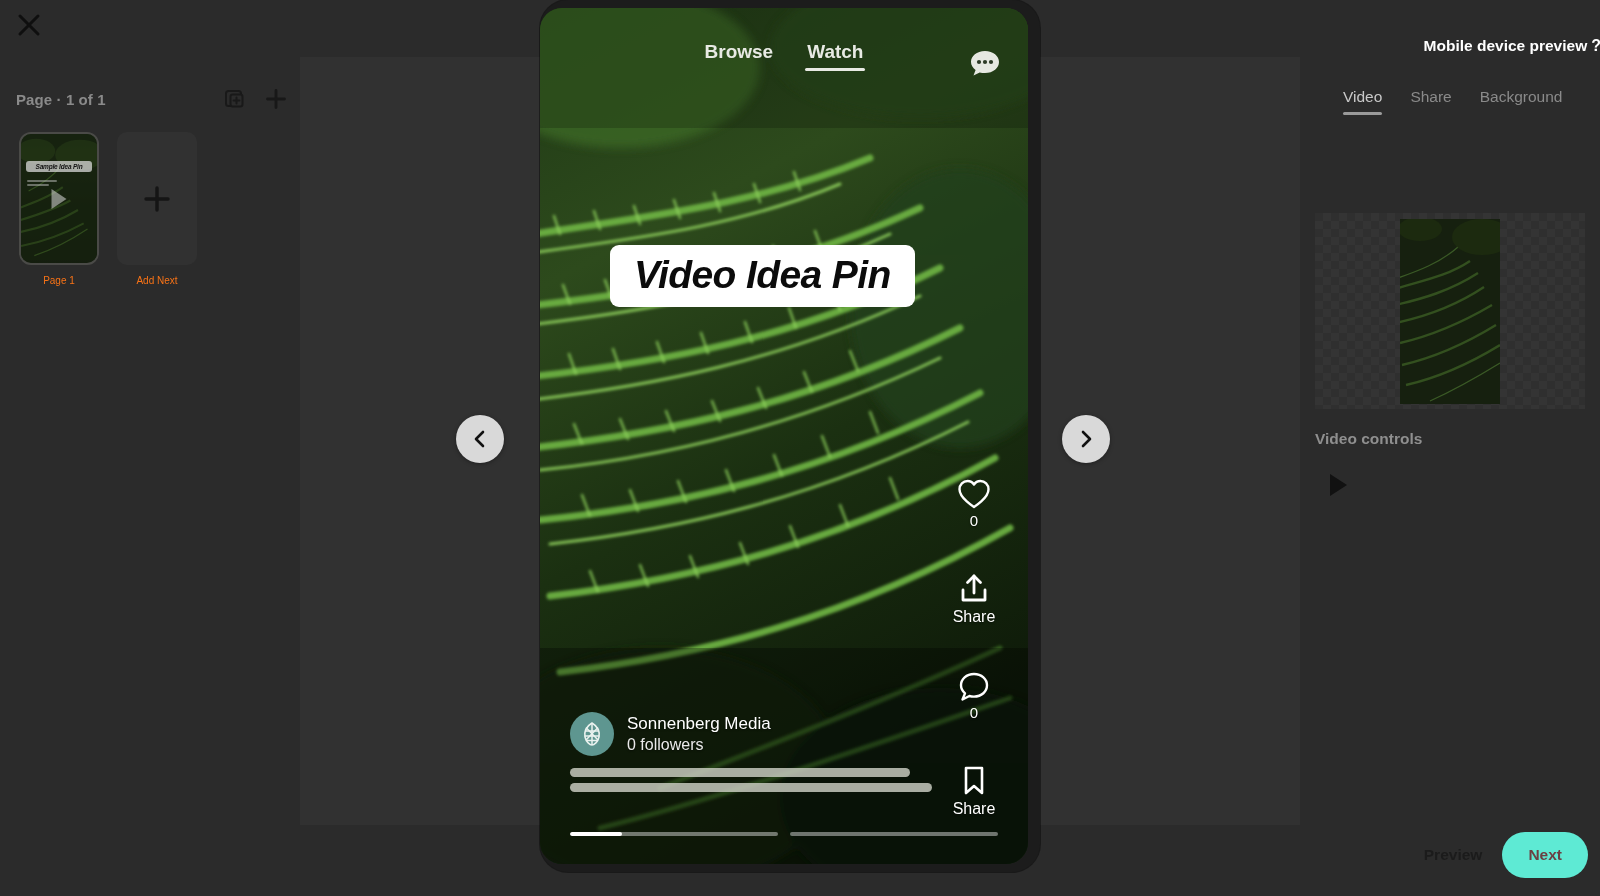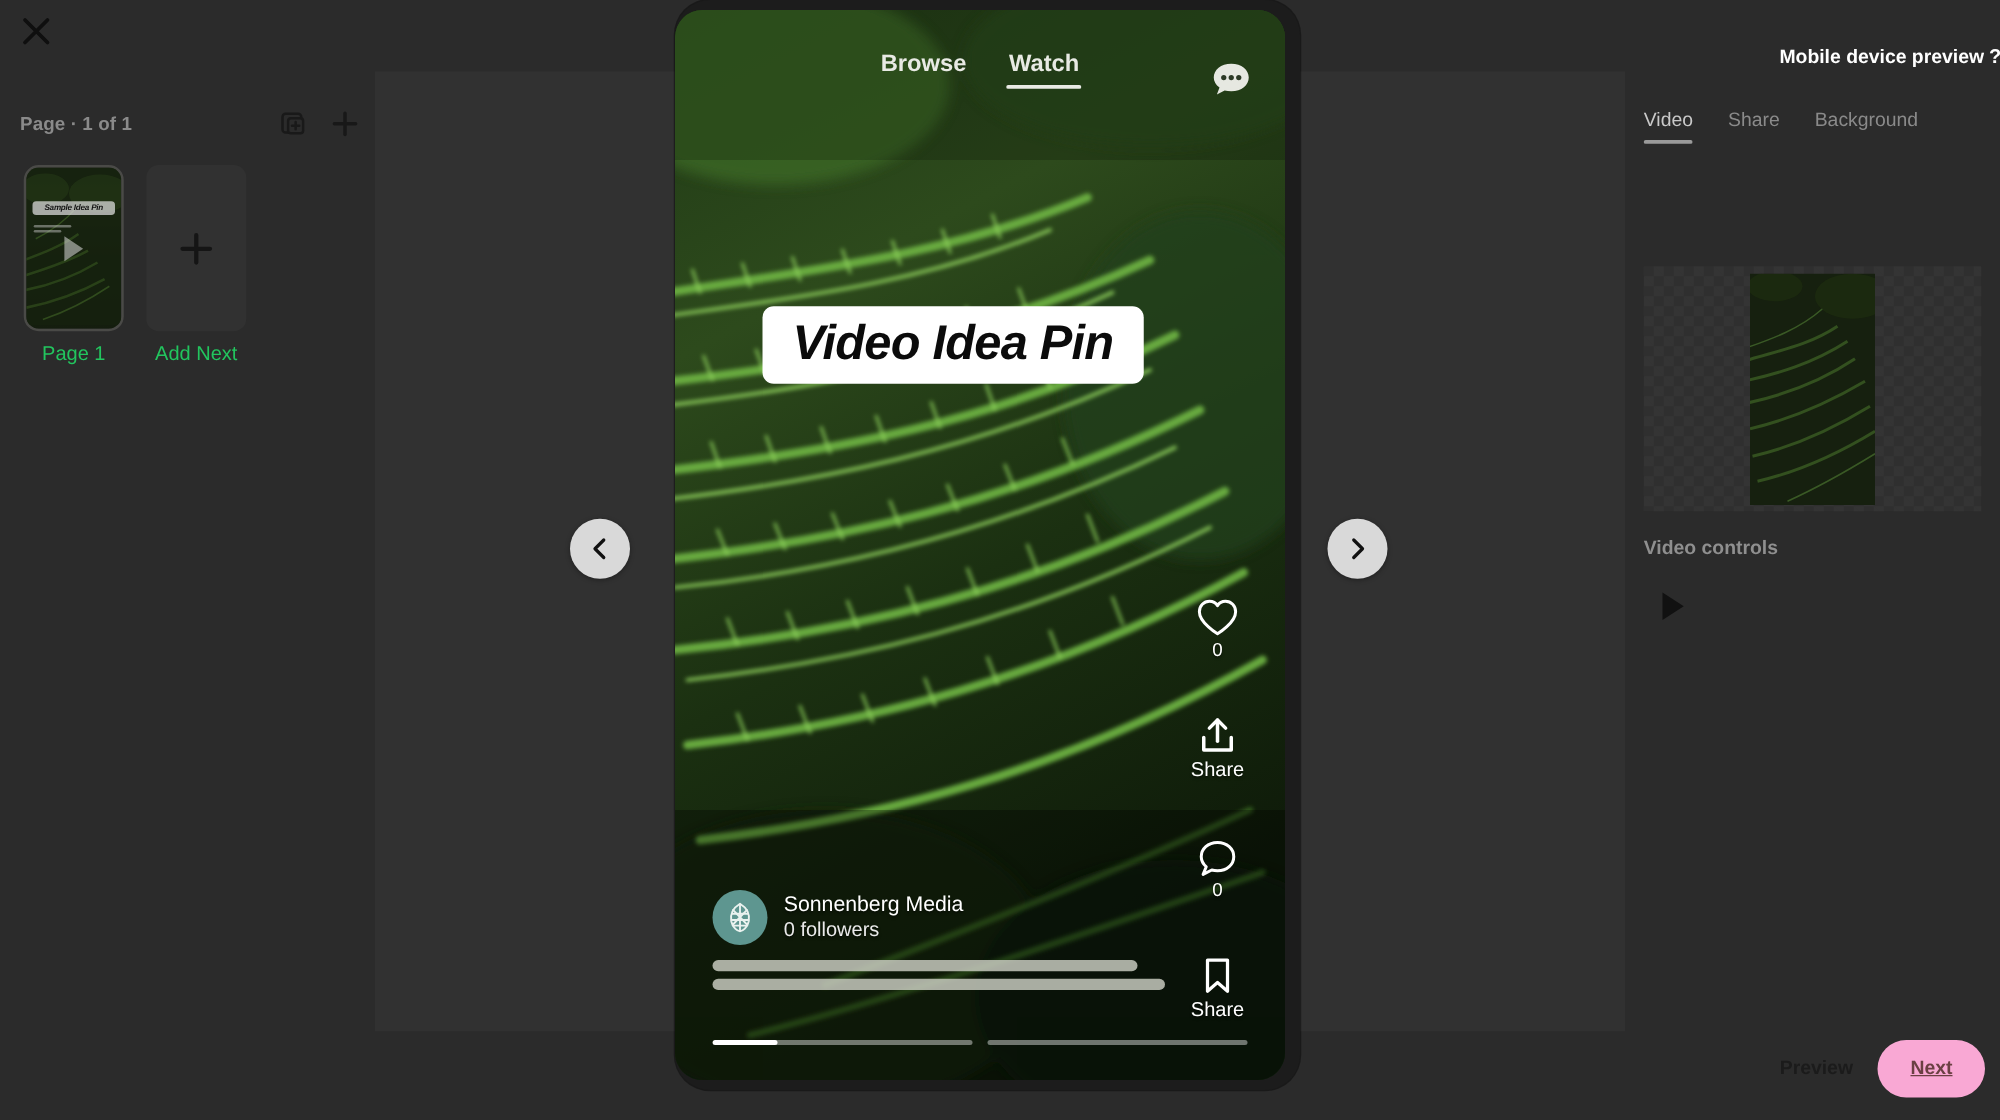--- a/index.html
+++ b/index.html
@@ -47,39 +47,39 @@
   #thumb-skeletons i { display: block; height: 2px; background: rgba(210,210,210,.45); border-radius: 2px; }
   #thumb-play {
     position: absolute; left: 50%; top: 50%; transform: translate(-50%,-50%);
     width: 0; height: 0; border-left: 15px solid rgba(220,220,220,.55);
     border-top: 10px solid transparent; border-bottom: 10px solid transparent;
   }
   #add-page-tile {
     width: 80px; height: 133px; border-radius: 10px; background: #313131;
     display: flex; align-items: center; justify-content: center; cursor: pointer;
   }
-  .cell-caption { margin-top: 10px; font-size: 16px; color: #22c55e; font-weight: 400; }
+  .cell-caption { margin-top: 10px; font-size: 10px; color: #f97316; font-weight: 400; }
 
   
   #canvas-area {
     position: absolute; left: 300px; top: 57px; width: 1000px; height: 768px;
     background: #313131;
   }
 
   
   #right-panel { position: absolute; left: 1300px; top: 0; width: 300px; height: 896px; }
   #mobile-preview-banner {
     position: absolute; right: 7px; top: 13px; display: flex; align-items: center; gap: 4px; margin-top: 24px;
   }
   #mobile-preview-label { font-size: 15.5px; font-weight: 700; color: #ffffff; white-space: nowrap; }
   #help-icon { font-size: 16px; font-weight: 700; color: #fff; margin-right: -8px; }
 
   #right-tabs { position: absolute; left: 0; top: 88px; width: 300px; display: flex; padding-left: 15px; gap: 28px; }
   .rtab { position: relative; font-size: 15.5px; color: #8a8a8a; padding-bottom: 9px; cursor: pointer; white-space: nowrap; }
-  .rtab.active { color: #c9c9c9; font-weight: 400; }
+  .rtab.active { color: #c9c9c9; font-weight: 400; margin-left: 28px; }
   .rtab.active::after {
     content: ""; position: absolute; left: 0; right: 0; bottom: 0; height: 3px;
     background: #9a9a9a; border-radius: 2px;
   }
 
   #right-desc {
     position: absolute; left: 15px; top: 150px; width: 268px;
     font-size: 15px; line-height: 1.45; color: #8f8f8f;
   }
 
@@ -294,21 +294,21 @@
       </div>
     </div>
 
     <div id="video-controls-label">Video controls</div>
     <div id="play-control">
       <span class="tri"></span>
     </div>
 
     <div id="footer-actions">
       <div id="preview-button">Preview</div>
-      <button id="next-button" style="background: #f9a8d4; text-decoration: underline;">Next</button>
+      <button id="next-button" style="background: #5eead4;">Next</button>
     </div>
   </div>
 
   <div class="nav-arrow" id="nav-prev">
     <svg width="20" height="20" viewBox="0 0 20 20">
       <path d="M13 3 L6 10 L13 17" fill="none" stroke="#111" stroke-width="2.6" stroke-linecap="round" stroke-linejoin="round"></path>
     </svg>
   </div>
   <div class="nav-arrow" id="nav-next">
     <svg width="20" height="20" viewBox="0 0 20 20">

